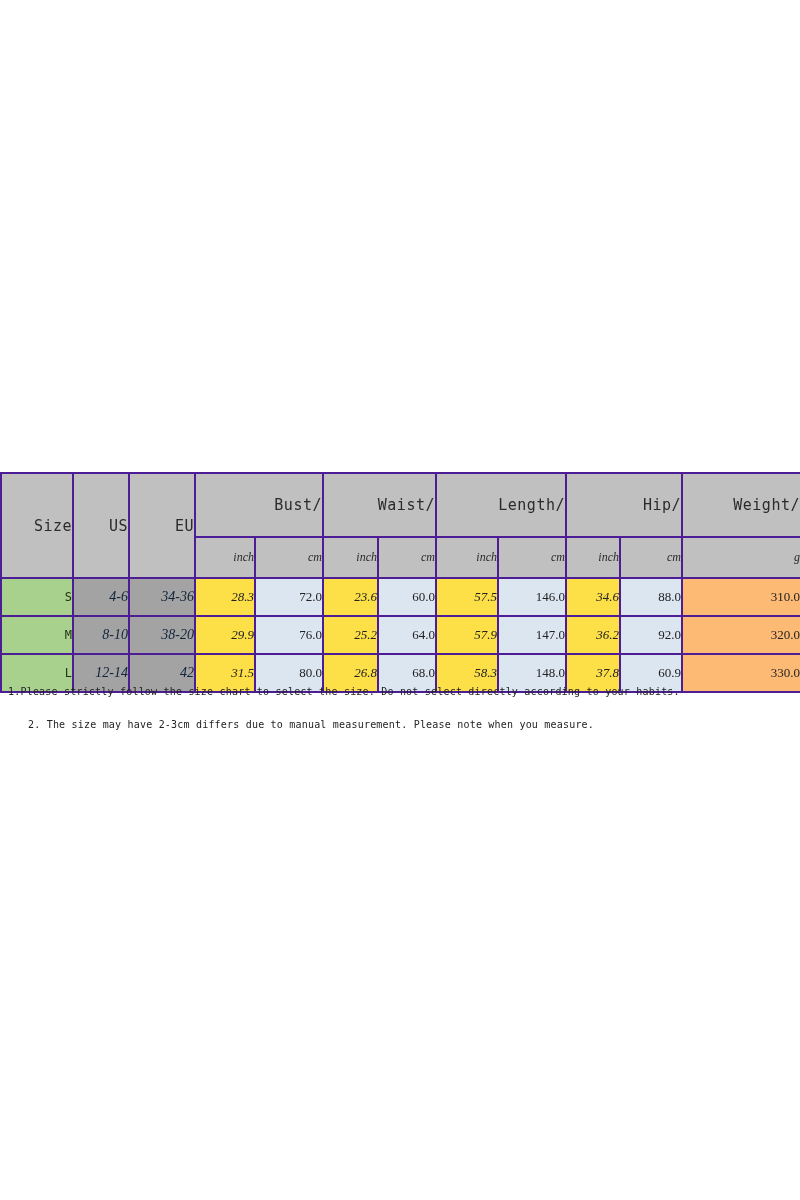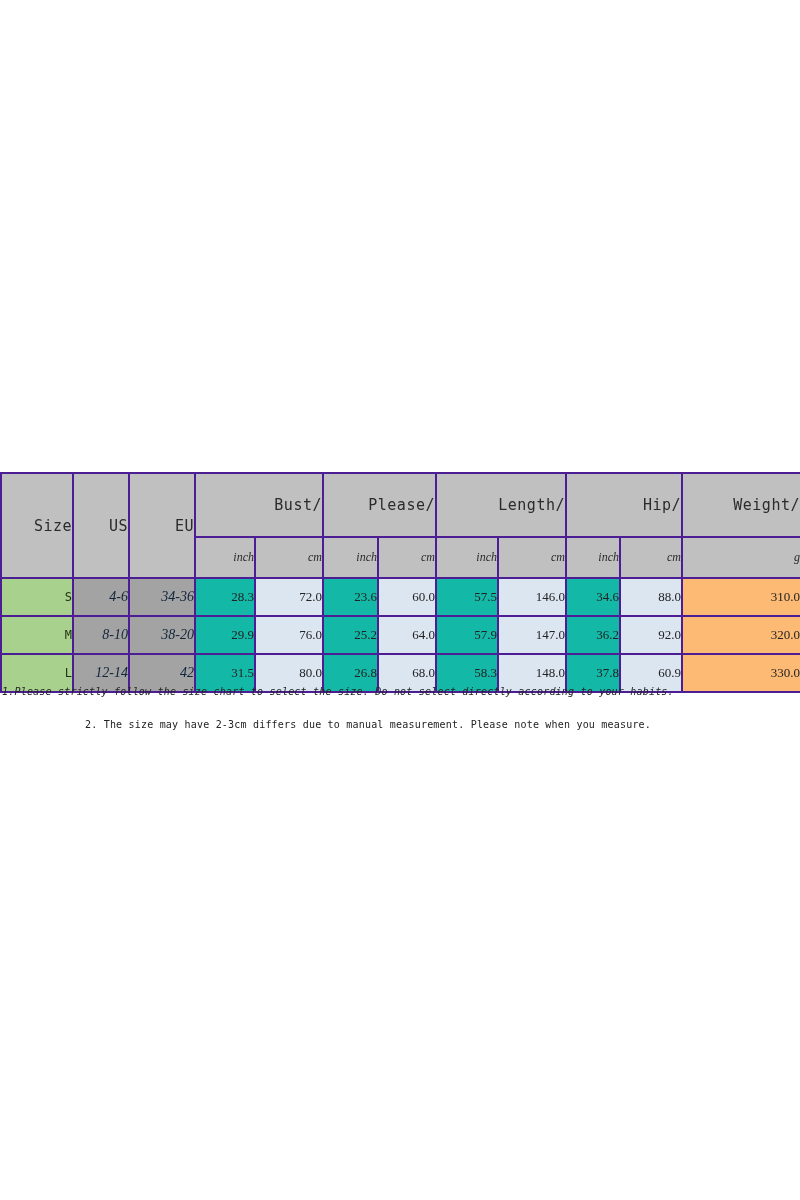--- a/index.html
+++ b/index.html
@@ -86,22 +86,23 @@
     color: #1f3310;
   }
   .c-region {
     background: #a3a3a3;
     font-style: italic;
     font-weight: bold;
     font-size: 14px;
     color: #10243a;
   }
   .c-inch {
-    background: #14b8a6;
+    background: #fde047;
     color: #222222;
+    font-style: italic;
   }
   .c-cm {
     background: #dce6f1;
     color: #222222;
   }
   .c-weight {
     background: #fdba74;
     color: #222222;
   }
 
@@ -110,22 +111,22 @@
     position: absolute;
     left: 0;
     top: 686px;
     width: 800px;
     font-family: "DejaVu Sans Mono", "Liberation Mono", monospace;
     font-size: 10px;
     color: #232323;
     letter-spacing: 0.2px;
   }
   .note-line { white-space: nowrap; }
-  .note-1 { padding-left: 2px; font-style: italic; }
-  .note-2 { padding-left: 85px; padding-top: 22px; }
+  .note-1 { padding-left: 8px; }
+  .note-2 { padding-left: 28px; padding-top: 22px; }
 </style>
 </head>
 <body>
 
 <div id="page">
 
   <div id="chart-block">
     <table class="size-chart">
       <colgroup>
         <col style="width:72px">
@@ -141,21 +142,21 @@
         <col style="width:62px">
         <col style="width:119px">
       </colgroup>
 
       <thead>
         <tr>
           <th class="hdr" rowspan="2">Size</th>
           <th class="hdr" rowspan="2">US</th>
           <th class="hdr" rowspan="2">EU</th>
           <th class="hdr-group" colspan="2">Bust/</th>
-          <th class="hdr-group" colspan="2">Please/</th>
+          <th class="hdr-group" colspan="2">Waist/</th>
           <th class="hdr-group" colspan="2">Length/</th>
           <th class="hdr-group" colspan="2">Hip/</th>
           <th class="hdr-group" rowspan="1">Weight/</th>
         </tr>
         <tr>
           <th class="hdr-unit">inch</th>
           <th class="hdr-unit">cm</th>
           <th class="hdr-unit">inch</th>
           <th class="hdr-unit">cm</th>
           <th class="hdr-unit">inch</th>

